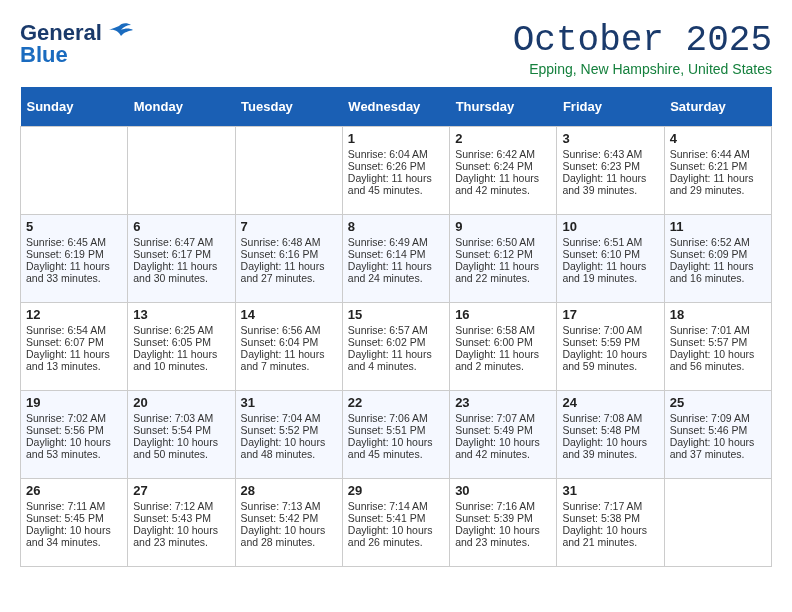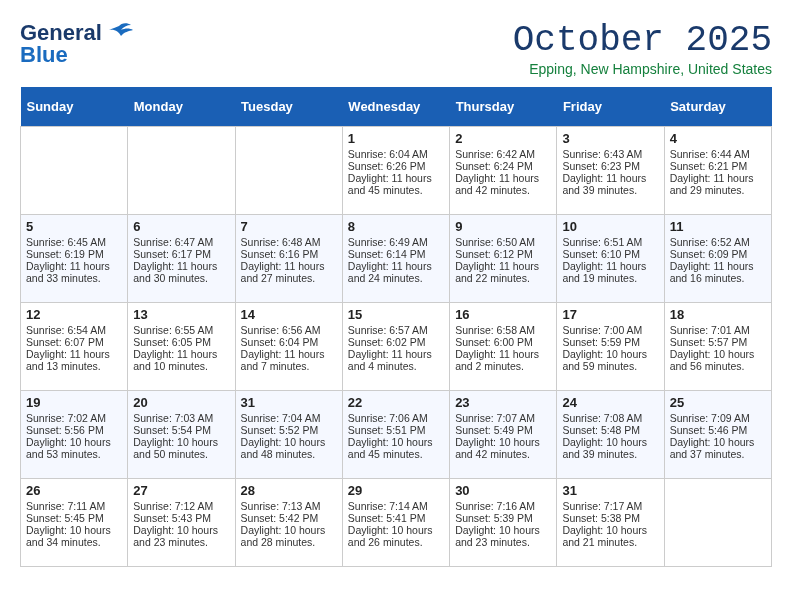--- a/index.html
+++ b/index.html
@@ -186,21 +186,21 @@
       </tr>
       <tr>
         <td>
           <div class="day-number">12</div>
           <div>Sunrise: 6:54 AM</div>
           <div>Sunset: 6:07 PM</div>
           <div>Daylight: 11 hours and 13 minutes.</div>
         </td>
         <td>
           <div class="day-number">13</div>
-          <div>Sunrise: 6:55 AM</div>
+          <div>Sunrise: 6:25 AM</div>
           <div>Sunset: 6:05 PM</div>
           <div>Daylight: 11 hours and 10 minutes.</div>
         </td>
         <td>
           <div class="day-number">14</div>
           <div>Sunrise: 6:56 AM</div>
           <div>Sunset: 6:04 PM</div>
           <div>Daylight: 11 hours and 7 minutes.</div>
         </td>
         <td>

